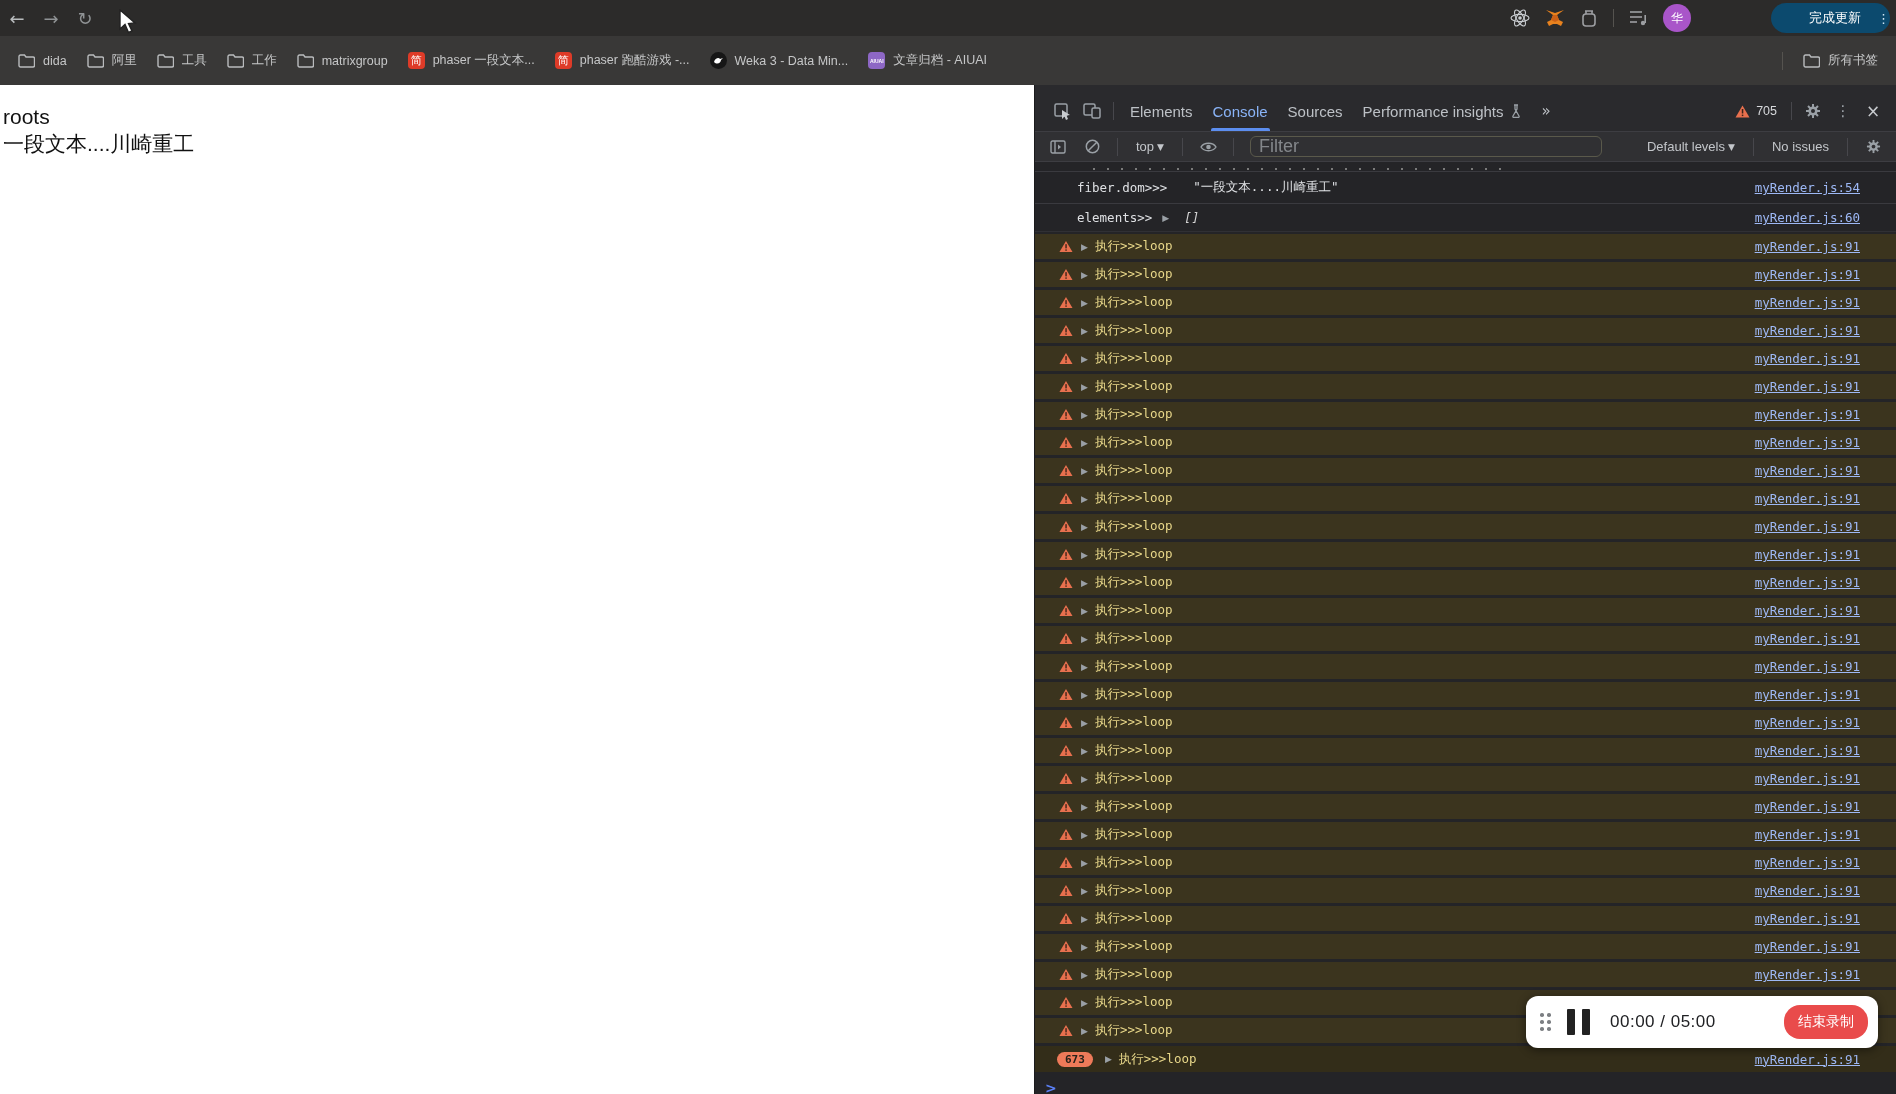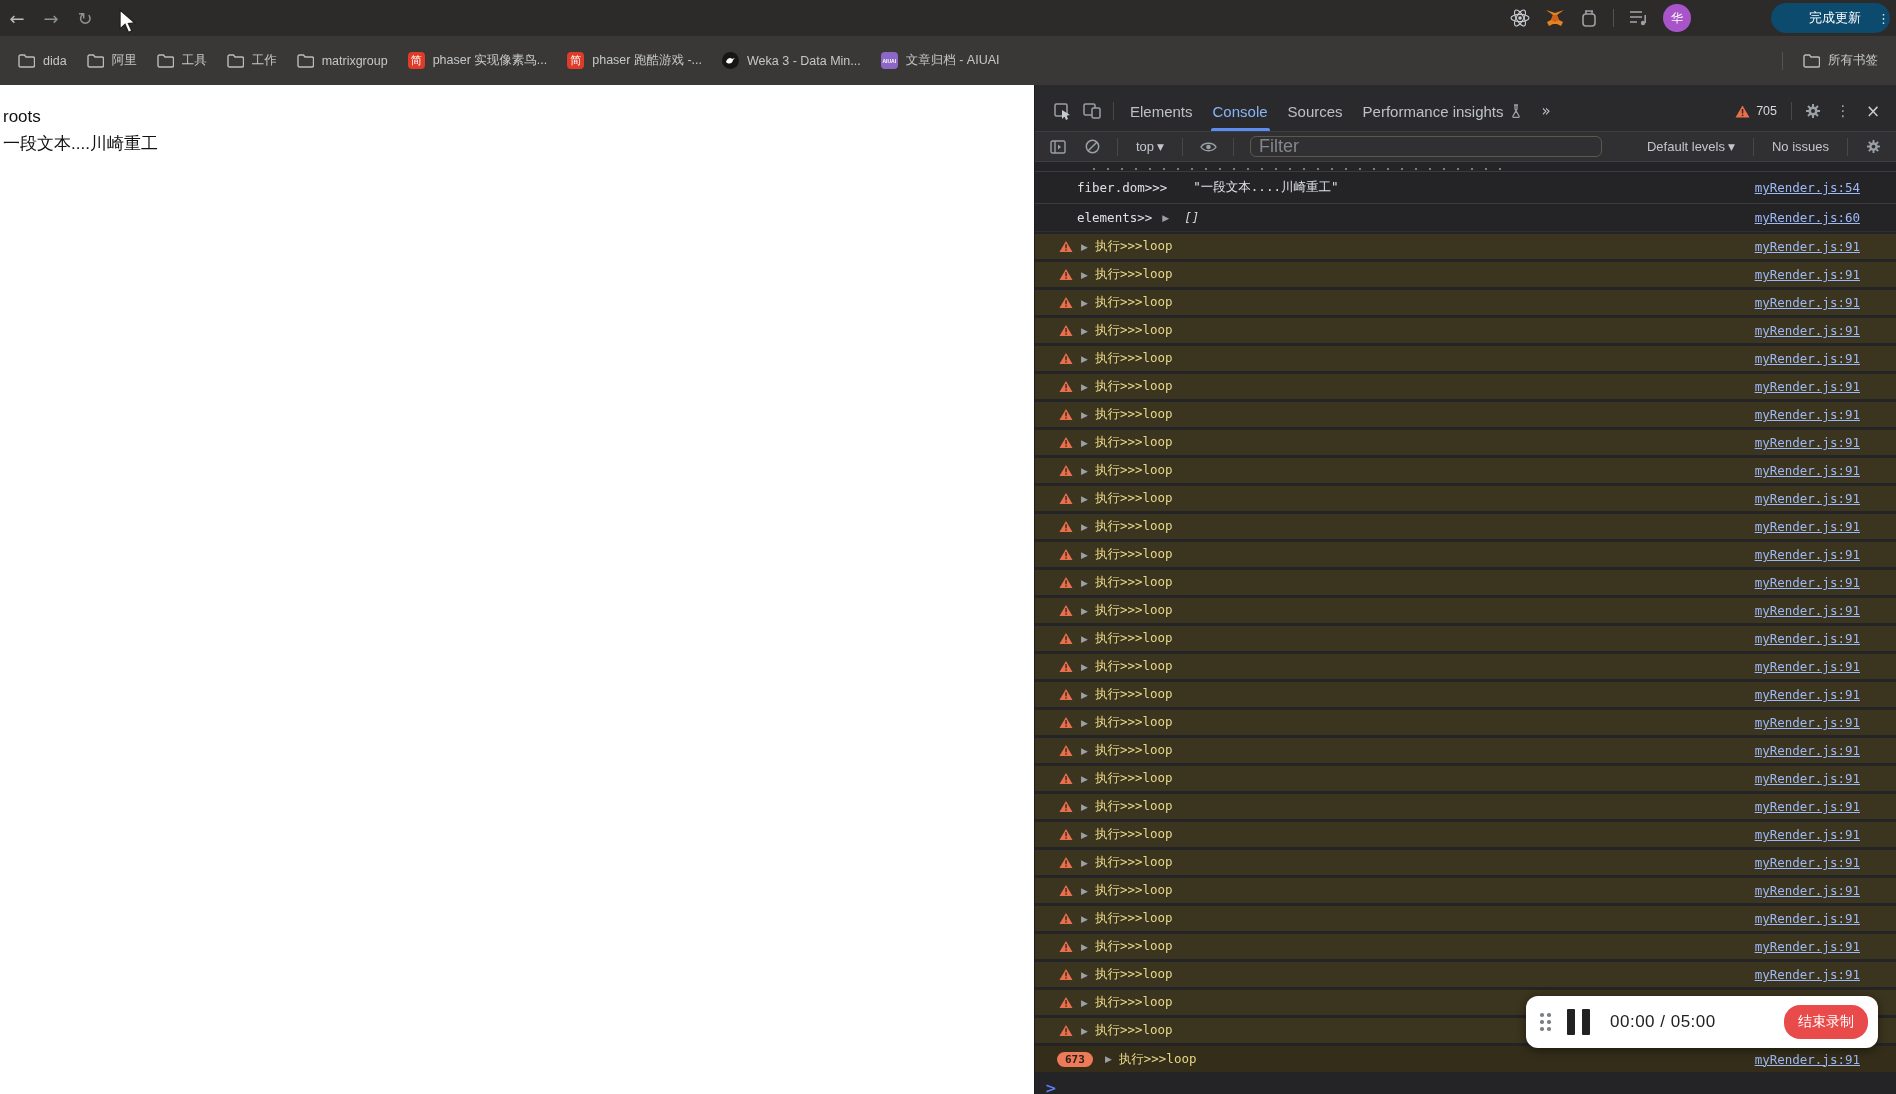--- a/index.html
+++ b/index.html
@@ -32,21 +32,21 @@
         color:#c6c7c8; font-size:12.5px; white-space:nowrap; }
   .fav { width:17px; height:17px; border-radius:4px; display:flex; align-items:center;
          justify-content:center; font-size:11px; color:#fff; flex:0 0 auto; }
   .fav.red { background:#de3b28; }
   .fav.purple { background:#8d67c5; font-size:5px; font-weight:bold; }
   .fav.dark { background:#161616; border-radius:50%; }
   .bm-right { margin-left:auto; display:flex; align-items:center; gap:10px; }
 
   
   .page { position:absolute; left:0; top:85px; width:1034px; height:1009px; background:#ffffff;
-          color:#111; padding:18px 0 0 3px; font-size:17px; line-height:27px; }
+          color:#111; padding:18px 0 0 3px; font-size:21px; line-height:27px; }
 
   
   .devtools { position:absolute; left:1034px; top:85px; width:862px; height:1009px;
               background:#242427; border-left:1px solid #1b1b1d; display:flex; flex-direction:column; }
   .dt-tabbar { height:46px; background:#2a2a2d; display:flex; align-items:center;
                padding:6px 8px 0 12px; color:#9aa0a6; flex:0 0 auto; position:relative; }
   .dt-tab { padding:0 10px; height:40px; display:flex; align-items:center; gap:6px;
             font-size:15px; color:#bdc1c6; position:relative; }
   .dt-tab.active { color:#8ab4f8; }
   .dt-tab.active::after { content:""; position:absolute; left:8px; right:8px; bottom:0;
@@ -204,21 +204,21 @@
   <div class="bm">
     <span class="fav">
         <svg width="17" height="14" viewBox="0 0 17 14">
           <path d="M1 2.5c0-.8.6-1.5 1.5-1.5h4l1.5 2h7c.8 0 1.5.7 1.5 1.5v7c0 .8-.7 1.5-1.5 1.5h-12.5c-.9 0-1.5-.7-1.5-1.5z" fill="none" stroke="#b9bbbd" stroke-width="1.4"></path>
         </svg>
       </span>
     <span>matrixgroup</span>
   </div>
   <div class="bm">
     <span class="fav red">简</span>
-    <span>phaser 实现像素鸟...</span>
+    <span>phaser 一段文本...</span>
   </div>
   <div class="bm">
     <span class="fav red">简</span>
     <span>phaser 跑酷游戏 -...</span>
   </div>
   <div class="bm">
     <span class="fav dark">
         <svg width="11" height="11" viewBox="0 0 11 11">
           <path d="M1 7 C2 3,6 2,7 4 L10 3 L8 5 C8 8,4 10,1 7 Z" fill="#fff"></path>
         </svg>

